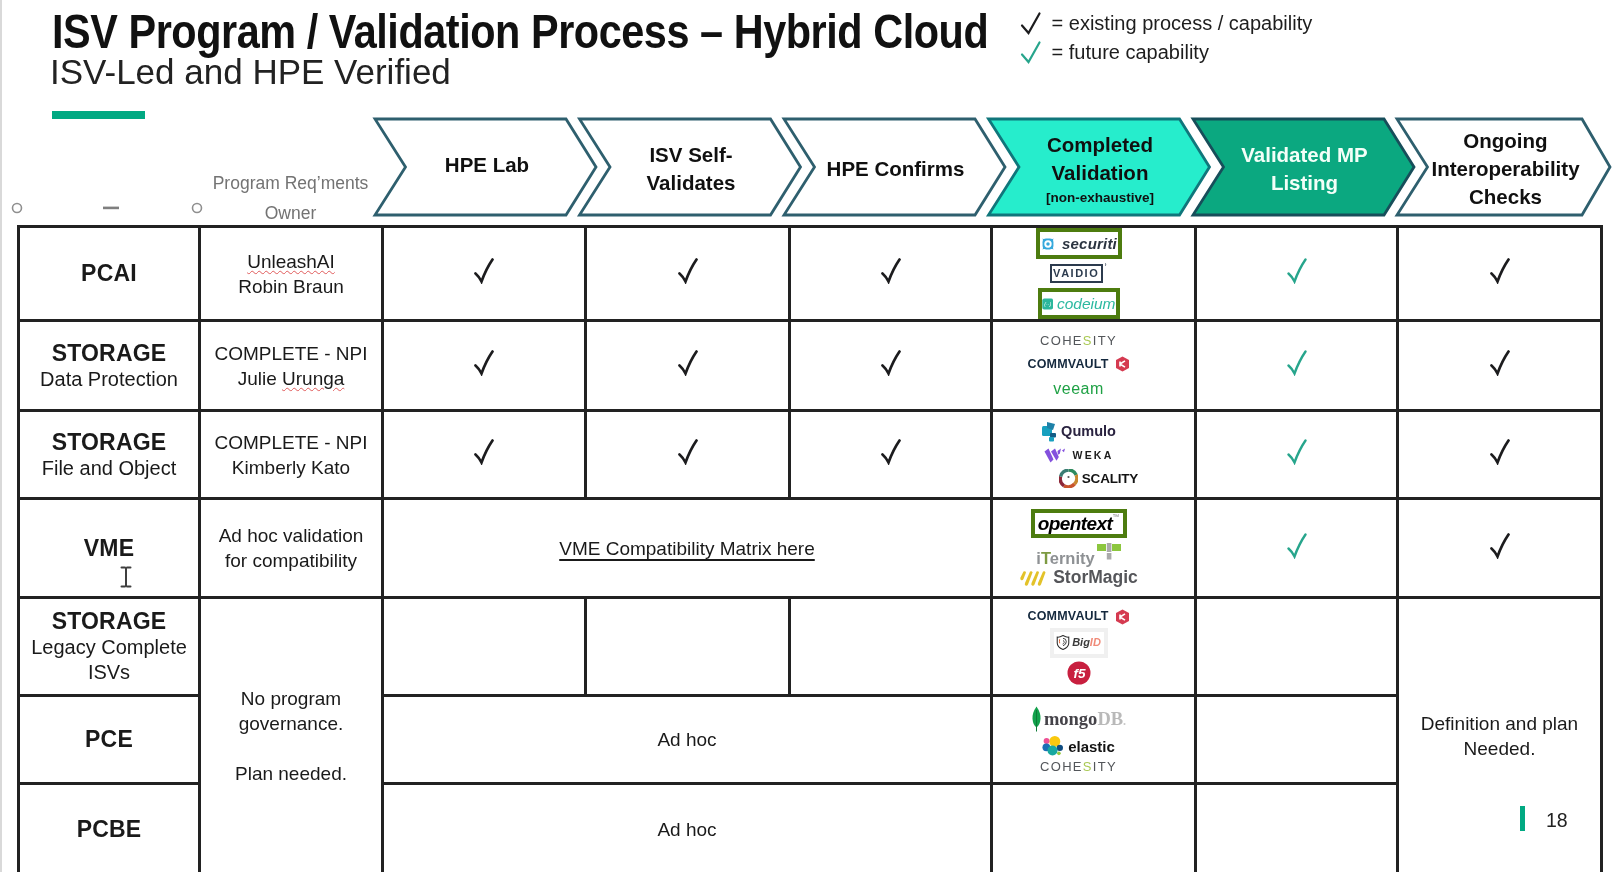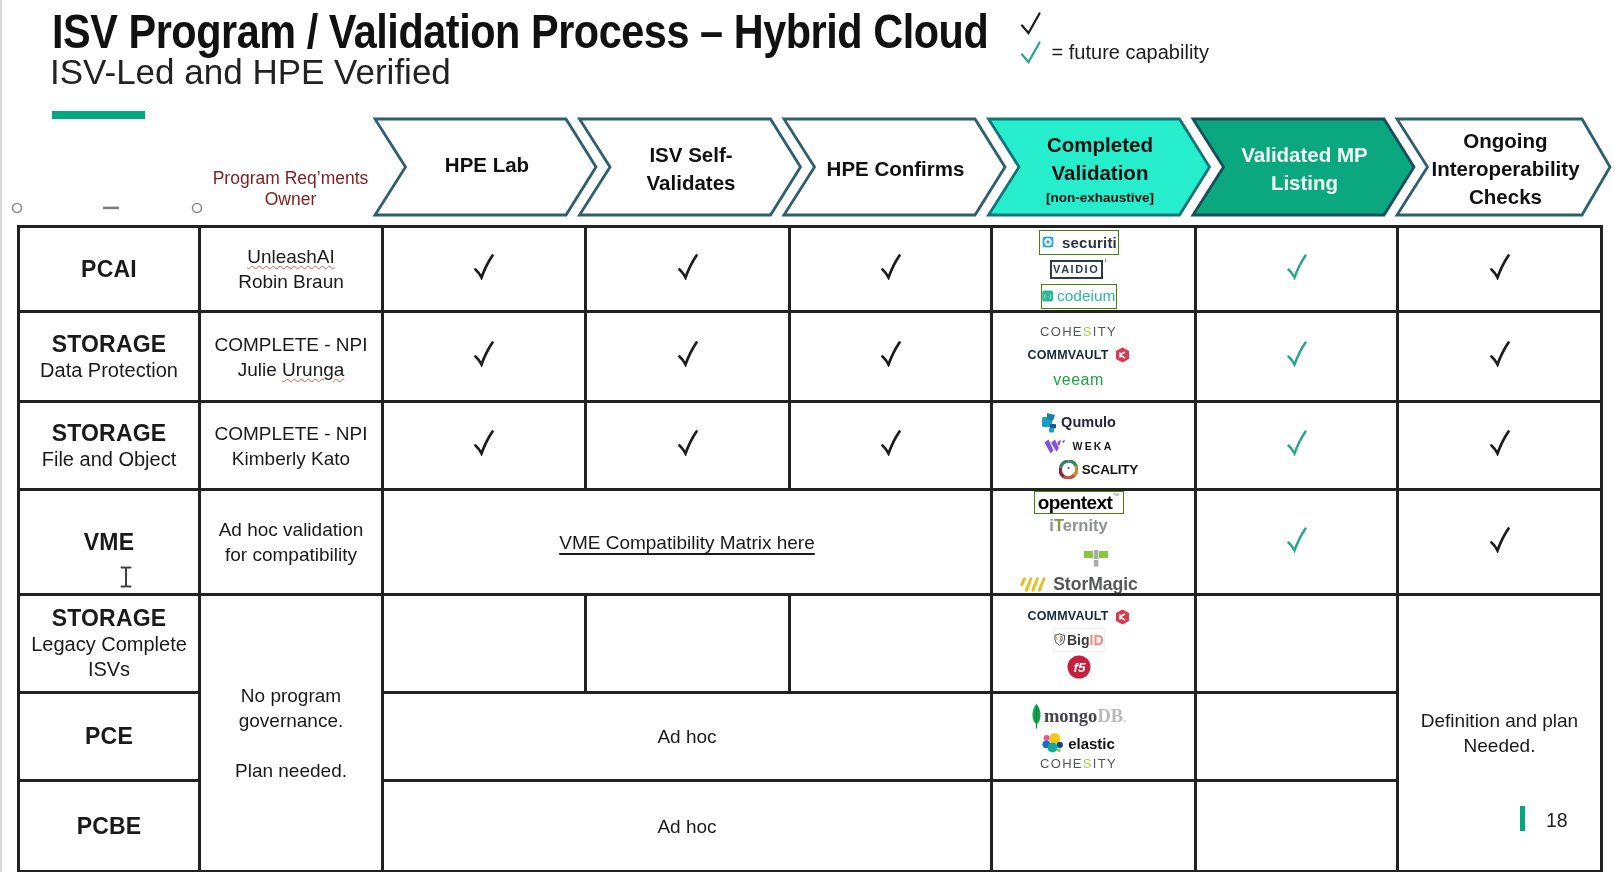--- a/index.html
+++ b/index.html
@@ -3,50 +3,51 @@
 <meta charset="utf-8">
 <style>
   html,body{margin:0;padding:0;}
   body{width:1614px;height:872px;position:relative;overflow:hidden;background:#fff;
        font-family:"Liberation Sans",sans-serif;color:#1a1a1a;}
   .abs{position:absolute;}
   .title{left:52px;top:4px;font-size:48px;font-weight:bold;color:#111;letter-spacing:-0.5px;white-space:nowrap;transform:scaleX(0.862);transform-origin:left;}
   .subtitle{left:50px;top:52px;font-size:35px;font-weight:normal;color:#222;white-space:nowrap;}
   .gbar{left:52px;top:111px;width:93px;height:8px;background:#01A982;}
   .legend{font-size:20px;color:#1d1d1d;white-space:nowrap;}
-  .prw{left:199px;top:168px;width:183px;text-align:center;font-size:17.5px;line-height:21px;color:#7f1d1d;}
+  .prw{left:199px;top:168px;width:183px;text-align:center;font-size:17.5px;line-height:30px;color:#737373;}
   
   .chl{position:absolute;text-align:center;font-weight:bold;font-size:20.5px;line-height:28px;color:#101010;}
   .chl .sub{font-weight:bold;font-size:13.5px;line-height:11px;position:relative;top:-6px;}
   
   .tblwrap{left:17px;top:225px;}
   table{border-collapse:collapse;table-layout:fixed;}
   td{border:3px solid #222;padding:0;text-align:center;vertical-align:middle;
      font-size:19px;line-height:25px;color:#1a1a1a;overflow:hidden;}
   .rl{font-weight:bold;font-size:23px;line-height:27px;letter-spacing:0.2px;}
   .rs{font-weight:normal;font-size:20px;line-height:25px;letter-spacing:0;}
   .sq{text-decoration:underline;text-decoration-style:wavy;text-decoration-color:#e05b5b;text-decoration-thickness:1px;text-underline-offset:2px;margin-top:7px;}
   .lnk{text-decoration:underline;text-underline-offset:4px;text-decoration-skip-ink:none;text-decoration-thickness:1.5px;}
   .lg{display:flex;flex-direction:column;align-items:center;justify-content:center;gap:5px;position:relative;left:-15px;}
   .lr{display:flex;align-items:center;justify-content:center;line-height:1;}
-  .lbox{display:flex;align-items:center;justify-content:center;background:#fff;border:1px solid #4d7c0f;}
+  .lbox{display:flex;align-items:center;justify-content:center;background:#fff;border:4px solid #4d7c0f;font-style:italic;}
 </style>
 </head>
 <body>
 
 <div class="abs" style="left:0;top:0;width:2px;height:872px;background:#d9d9d9;"></div>
 
 <div class="abs title">ISV Program / Validation Process – Hybrid Cloud</div>
 <div class="abs subtitle">ISV-Led and HPE Verified</div>
 <div class="abs gbar"></div>
 
 <div class="abs legend" style="left:1019px;top:11px;">
  <svg width="23" height="24" viewBox="0 0 23 24" style="vertical-align:-5px;">
       <path d="M3 14.5 L9.5 22 L20.5 2.5" fill="none" stroke="#1c1c1e" stroke-width="2.2" stroke-linecap="round"></path>
     </svg>
+ <span style="margin-left:4px;">= existing process / capability</span>
 </div>
 <div class="abs legend" style="left:1019px;top:40px;">
  <svg width="23" height="24" viewBox="0 0 23 24" style="vertical-align:-5px;">
       <path d="M3 14.5 L9.5 22 L20.5 2.5" fill="none" stroke="#27a58c" stroke-width="2.2" stroke-linecap="round"></path>
     </svg>
  <span style="margin-left:4px;">= future capability</span>
 </div>
 
 <svg class="abs" style="left:0;top:117px;" width="1614" height="101" viewBox="0 0 1614 101">
  <g stroke-width="2.8" stroke-linejoin="miter">
@@ -215,21 +216,21 @@
 <tr style="height:99px">
  <td class="rl">VME</td>
  <td>Ad hoc validation<br>for compatibility</td>
  <td colspan="3"><span class="lnk">VME Compatibility Matrix here</span></td>
  <td>
             <div class="lg" style="gap:3px;">
               <div class="lr lbox" style="width:88px;height:21px;">
                 <span style="font-size:19px;font-weight:800;color:#000;letter-spacing:-0.6px;">opentext</span>
                 <span style="font-size:7px;color:#888;align-self:flex-start;line-height:8px;">™</span>
               </div>
-              <div class="lr" style="gap:14px;align-items:flex-end;flex-direction:column;">
+              <div class="lr" style="gap:2px;align-items:flex-end;">
                 <span style="font-size:16.5px;font-weight:600;color:#8e9194;">i<span style="color:#7d9a42;">T</span>ernity</span>
                 <svg width="24" height="19" viewBox="0 0 24 19" style="margin-bottom:6px;">
                   <rect x="0" y="3" width="9" height="7" fill="#8cc63e"></rect>
                   <rect x="15" y="3" width="9" height="7" fill="#8cc63e"></rect>
                   <rect x="9.8" y="2" width="4.6" height="9" fill="#aaa"></rect>
                   <rect x="9.8" y="12" width="4.6" height="6.5" fill="#aaa"></rect>
                 </svg>
               </div>
               <div class="lr" style="gap:3px;">
                 <svg width="31" height="17" viewBox="0 0 31 17">
@@ -266,21 +267,21 @@
                   <path d="M5 5.5 L5 10.5 M5 8 L10 4.8 M5 8 L10 11.2" stroke="#fff" stroke-width="1.6" fill="none"></path>
                 </svg>
               </div>
               <div class="lr lbox" style="width:50px;height:22px;gap:2px;border-color:#f0f0f0;">
                 <svg width="14" height="17" viewBox="0 0 17 19">
                   <path d="M8.5 1 Q13 3.5 15.5 3 L15.5 10 Q15.5 15 8.5 18 Q1.5 15 1.5 10 L1.5 3 Q4 3.5 8.5 1 Z" fill="none" stroke="#2f2f2f" stroke-width="1.3"></path>
                   <path d="M8.5 4.5 Q12.5 4.5 12.5 8.5 Q12.5 12 8.5 13.5" fill="none" stroke="#2f2f2f" stroke-width="1.1"></path>
                   <path d="M8.5 7 Q10.2 7.5 10 9.5 Q9.8 11 8 11.5" fill="none" stroke="#2f2f2f" stroke-width="1"></path>
                   <path d="M4.5 5.5 Q3.8 8 4.5 10.5" fill="none" stroke="#e0622e" stroke-width="1.2"></path>
                 </svg>
-                <span style="font-size:14px;font-weight:800;color:#3a3a3a;">Big<span style="color:#f08a78;">ID</span></span>
+                <span style="font-size:11px;font-weight:800;color:#3a3a3a;">Big<span style="color:#f08a78;">ID</span></span>
               </div>
               <div class="lr">
                 <svg width="24" height="24" viewBox="0 0 24 24">
                   <circle cx="12" cy="12" r="11.5" fill="#c81f3f"></circle>
                   <text x="12.5" y="17" font-size="13.5" font-style="italic" font-weight="bold" fill="#fff" text-anchor="middle" font-family="Liberation Sans">f5</text>
                 </svg>
               </div>
             </div>
           </td>
  <td></td>

